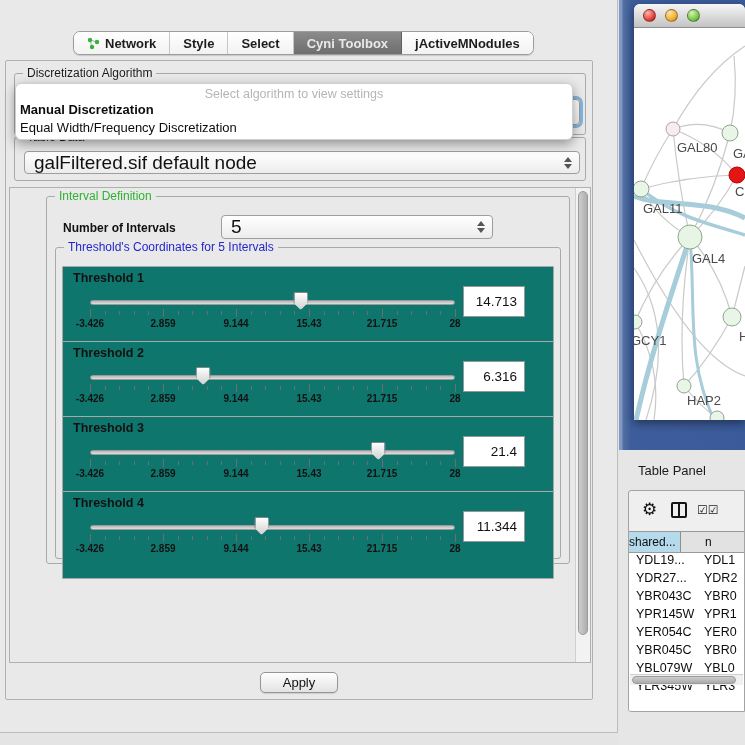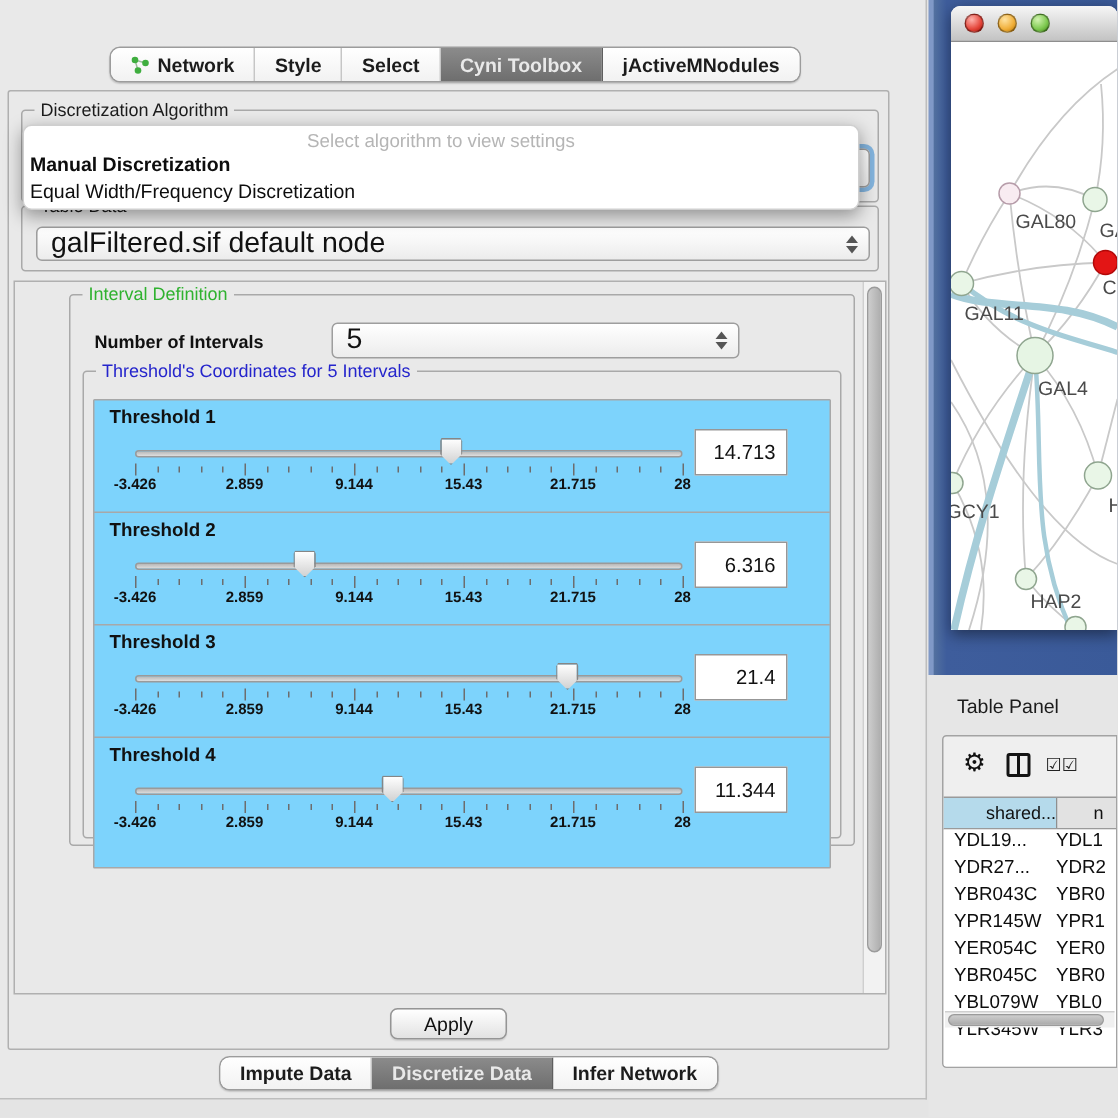--- a/index.html
+++ b/index.html
@@ -57,21 +57,21 @@
                 border:1px solid #b0b0b0; overflow:hidden; background:#e9e9e9; }
   .vscroll { position:absolute; right:0; top:0; width:15px; height:100%; background:#f2f2f2;
              border-left:1px solid #cfcfcf; }
   .vthumb { position:absolute; left:2px; top:3px; width:10px; height:444px; border-radius:6px;
             background:linear-gradient(90deg,#cdcdcd,#aeaeae); border:1px solid #9b9b9b; }
 
   .bold-label { font-weight:bold; font-size:12px; color:#111; position:absolute; white-space:nowrap; }
 
   
   .threshold { position:absolute; left:6px; width:492px; height:88px; border:1px solid #a8a8a8;
-               background:#7dd3fc; border-radius:1px; }
+               background:#0f766e; border-radius:1px; }
   .th-label { position:absolute; left:10px; top:4px; font-weight:bold; font-size:12.5px; color:#111; }
   .slider-area { position:absolute; left:27px; top:0; width:365px; height:70px; }
   .track { position:absolute; left:0; right:0; top:33px; height:5px; border-radius:3px;
            background:linear-gradient(#b8b8b8,#dedede); border:1px solid #9a9a9a; }
   .thumb { position:absolute; top:25px; width:15px; height:18px; transform:translateX(-50%);
            background:linear-gradient(#fefefe,#d2d2d2); border:1px solid #868686;
            clip-path:polygon(8% 0,92% 0,100% 12%,100% 58%,50% 100%,0 58%,0 12%); z-index:2; }
   .ticks { position:absolute; left:0; right:0; top:42px; height:8px; }
   .ticks span { position:absolute; width:1px; background:#6d6d6d; }
   .ticks span.minor { top:2px; height:4px; }
@@ -111,22 +111,22 @@
   .tpanel { position:absolute; left:619px; top:450px; width:126px; height:295px; background:#e6e6e6; }
   .tp-title { position:absolute; left:19px; top:13px; font-size:13px; color:#1b1b1b; }
   .tp-box { position:absolute; left:9px; top:40px; width:117px; height:222px; background:#efefef;
             border:1px solid #a3a3a3; border-radius:3px 0 0 3px; overflow:hidden; }
   .tp-toolbar { position:relative; height:40px; }
   .gear-ic { position:absolute; left:13px; top:8px; font-size:17px; color:#111; }
   .split-ic { position:absolute; left:42px; top:11px; width:16px; height:16px; border:2px solid #141414; border-radius:2px; }
   .split-ic::after { content:""; position:absolute; left:50%; top:0; width:2px; height:100%; background:#141414; transform:translateX(-1px); }
   .checks-ic { position:absolute; left:68px; top:12px; font-size:12px; color:#222; letter-spacing:0; }
   .tp-header { display:flex; height:22px; border-top:1px solid #9a9a9a; border-bottom:1px solid #9a9a9a; }
-  .tp-header .hc1 { width:76px; background:#b5daeb; border-right:1px solid #8f8f8f; font-size:12px;
-                    color:#111; text-align:right; line-height:20px; overflow:hidden; white-space:nowrap; }
+  .tp-header .hc1 { width:52px; background:#b5daeb; border-right:1px solid #8f8f8f; font-size:12px;
+                    color:#111; text-align:left; line-height:20px; overflow:hidden; white-space:nowrap; }
   .tp-header .hc2 { flex:1; background:#e2e2e2; font-size:12px; color:#111; line-height:20px;
                     padding-left:24px; overflow:hidden; white-space:nowrap; }
   .tp-rows { background:#fff; }
   .trow { display:flex; height:18px; overflow:hidden; }
   .trow.partial { height:9px;margin-top:27px; }
   .trow .c1 { width:66px; padding-left:7px; font-size:12.5px; color:#0d0d0d; white-space:nowrap; overflow:hidden; }
   .trow .c2 { flex:1; padding-left:9px; font-size:12.5px; color:#0d0d0d; white-space:nowrap; overflow:hidden; }
   .hscroll { position:absolute; left:1px; right:1px; bottom:26px; height:11px; background:#f0f0f0; border-top:1px solid #cfcfcf; }
   .hthumb { position:absolute; left:2px; top:1px; height:8px; width:104px; border-radius:5px;
             background:linear-gradient(#cdcdcd,#ababab); border:1px solid #9b9b9b; }
@@ -386,31 +386,20 @@
 
 
         <div class="vscroll">
             <div class="vthumb"></div>
           </div>
       </div>
 
       <div class="apply-btn">Apply</div>
     </div>
 
-    <div class="segs bottomsegs">
-      <div class="seg">
-          <span>Impute Data</span>
-        </div>
-      <div class="seg selected">
-          <span>Discretize Data</span>
-        </div>
-      <div class="seg">
-          <span>Infer Network</span>
-        </div>
-    </div>
   </div>
 
   <div class="desktop">
     <div class="netwin">
       <div class="nettitle">
         <span class="tl red"></span>
         <span class="tl amber"></span>
         <span class="tl green"></span>
       </div>
       <svg class="netsvg" width="111" height="392" viewBox="0 0 111 392">

